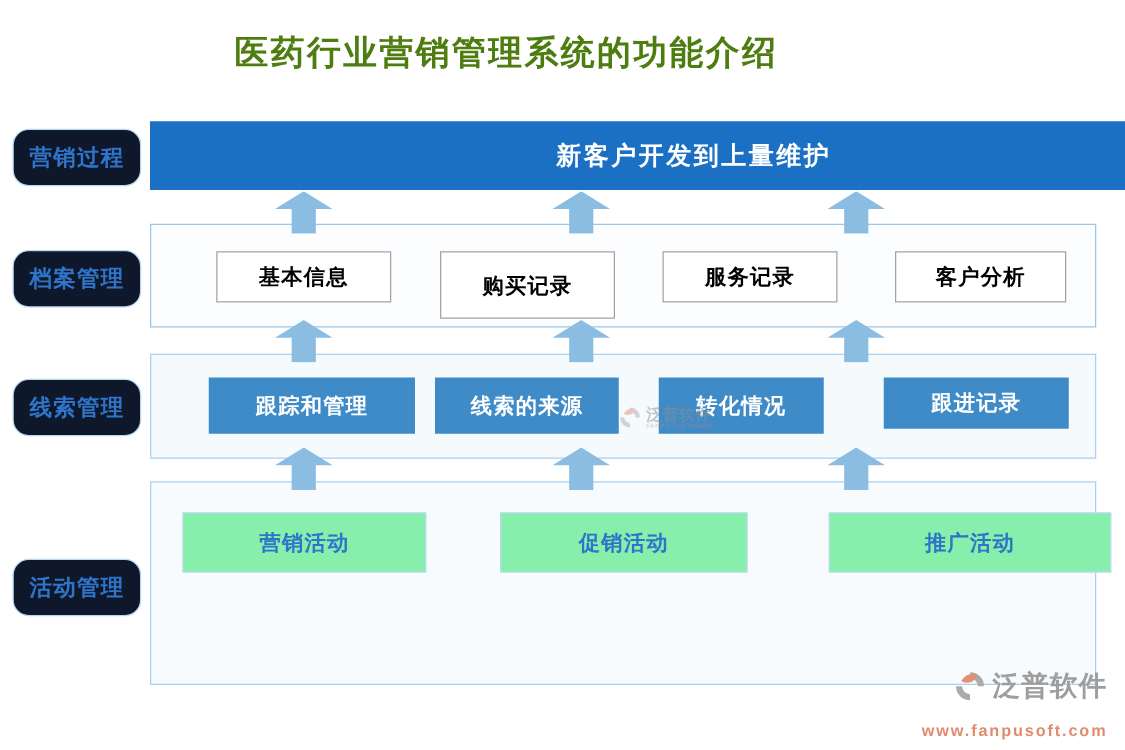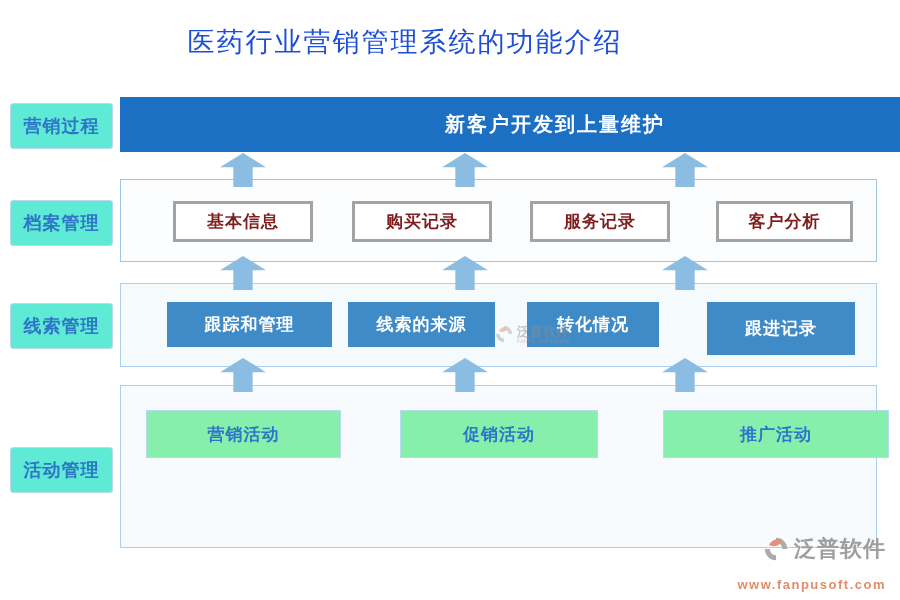--- a/index.html
+++ b/index.html
@@ -3,42 +3,42 @@
 <meta charset="utf-8">
 <style>
   html,body{margin:0;padding:0;background:#fff;}
   .stage{
     position:relative;width:900px;height:600px;background:#fff;overflow:hidden;
     font-family:"Liberation Sans",sans-serif;
   }
   .title{
     position:absolute;left:0;top:24px;width:810px;text-align:center;
     font-family:"Liberation Serif",serif;
-    font-size:27px;font-weight:normal;color:#1d4ed8;letter-spacing:2px;
+    font-size:27px;font-weight:bold;color:#4d7c0f;letter-spacing:2px;
   }
   .side-label{
     position:absolute;left:10px;width:101px;height:44px;
-    background:#5eead4;border:1px solid #B9D8F2;border-radius:3px;
+    background:#0f172a;border:1px solid #B9D8F2;border-radius:13px;
     color:#2E74C8;font-weight:bold;font-size:18px;
     display:flex;align-items:center;justify-content:center;letter-spacing:1px;
   }
   .main-bar{
     position:absolute;left:120px;top:97px;width:870px;height:55px;
     background:#1C70C4;color:#fff;font-weight:bold;font-size:20px;letter-spacing:2px;
     display:flex;align-items:center;justify-content:center;
   }
   .row-container{position:absolute;left:120px;width:757px;box-sizing:border-box;}
   .row-archive{top:179px;height:83px;background:#FBFDFF;border:1px solid #9CC6E8;}
   .row-leads{top:283px;height:84px;background:#F5FAFD;border:1px solid #ABCFED;}
   .row-activity{top:385px;height:163px;background:#F7FBFD;border:1px solid #ABCFED;}
   .box{
     position:absolute;display:flex;align-items:center;justify-content:center;
     font-weight:bold;font-size:17px;letter-spacing:1px;box-sizing:border-box;
   }
-  .box-outline{background:#FFFFFF;border:3px solid #a3a3a3;color:#7f1d1d;}
+  .box-outline{background:#FFFFFF;border:1px solid #a3a3a3;color:#000000;}
   .box-solid{background:#3E8BC8;color:#FFFFFF;}
   .box-light{background:#86efac;border:1px solid #B7D9F3;color:#2E74C8;}
   .training-bar{
     position:absolute;left:173px;top:478px;width:665px;height:52px;
     background:#1C70C4;color:#fff;font-weight:bold;font-size:18px;letter-spacing:2px;
     display:flex;align-items:center;justify-content:center;
   }
   .up-arrow{
     position:absolute;width:46px;height:34px;background:#8BBCE2;z-index:5;
     clip-path:polygon(50% 0,100% 42%,71% 42%,71% 100%,29% 100%,29% 42%,0 42%);
@@ -67,33 +67,33 @@
   <div class="side-label" style="top:447px">活动管理</div>
 
   <div class="main-bar">新客户开发到上量维护</div>
 
   <div class="up-arrow" style="left:220px;top:153px"></div>
   <div class="up-arrow" style="left:442px;top:153px"></div>
   <div class="up-arrow" style="left:662px;top:153px"></div>
 
   <div class="row-container row-archive"></div>
   <div class="box box-outline" style="left:173px;top:201px;width:140px;height:41px">基本信息</div>
-  <div class="box box-outline" style="left:352px;top:201px;width:140px;height:41px">购买记录</div>
+  <div class="box box-outline" style="left:352px;top:201px;width:140px;height:54px">购买记录</div>
   <div class="box box-outline" style="left:530px;top:201px;width:140px;height:41px">服务记录</div>
   <div class="box box-outline" style="left:716px;top:201px;width:137px;height:41px">客户分析</div>
 
   <div class="up-arrow" style="left:220px;top:256px"></div>
   <div class="up-arrow" style="left:442px;top:256px"></div>
   <div class="up-arrow" style="left:662px;top:256px"></div>
 
   <div class="row-container row-leads"></div>
   <div class="box box-solid" style="left:167px;top:302px;width:165px;height:45px">跟踪和管理</div>
   <div class="box box-solid" style="left:348px;top:302px;width:147px;height:45px">线索的来源</div>
   <div class="box box-solid" style="left:527px;top:302px;width:132px;height:45px">转化情况</div>
-  <div class="box box-solid" style="left:707px;top:302px;width:148px;height:53px">跟进记录</div>
+  <div class="box box-solid" style="left:707px;top:302px;width:148px;height:41px">跟进记录</div>
 
   <div class="watermark">
     <svg width="20" height="20" viewBox="0 0 40 40">
       <path d="M20 4 a16 16 0 0 1 16 16 h-7 a9 9 0 0 0 -9 -9 z" fill="#ababab"></path>
       <path d="M20 36 a16 16 0 0 1 -16 -16 h7 a9 9 0 0 0 9 9 z" fill="#ababab"></path>
       <path d="M10 14 q6 -10 18 -8 q-2 10 -12 10 q-4 0 -6 -2 z" fill="#e29078"></path>
     </svg>
     <div>
       <div class="wm-text">泛普软件</div>
       <div class="wm-sub">FANPU SOFTWARE</div>

